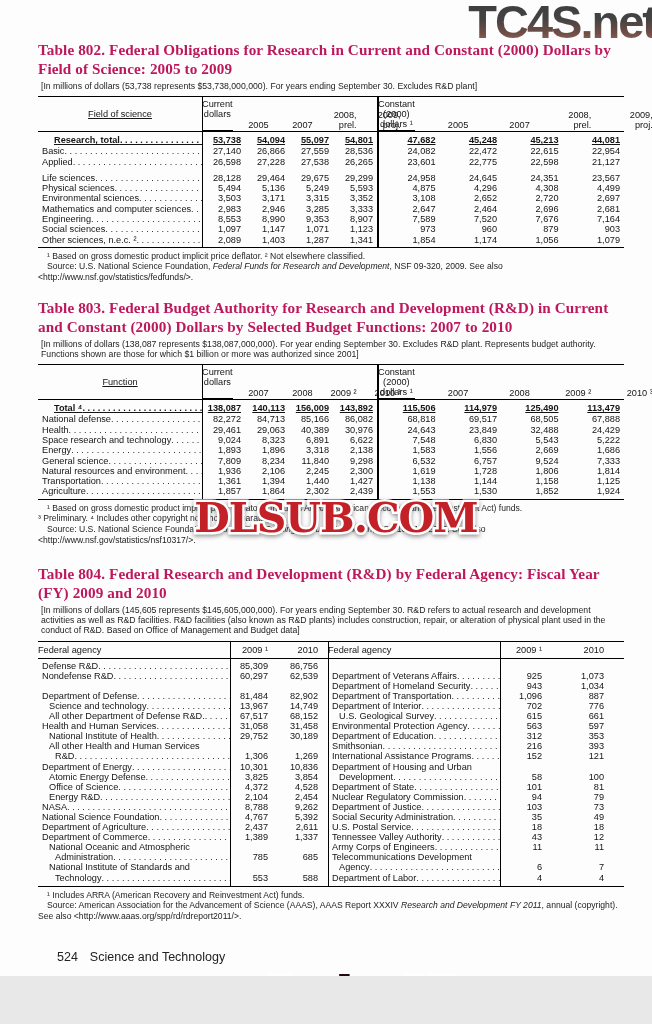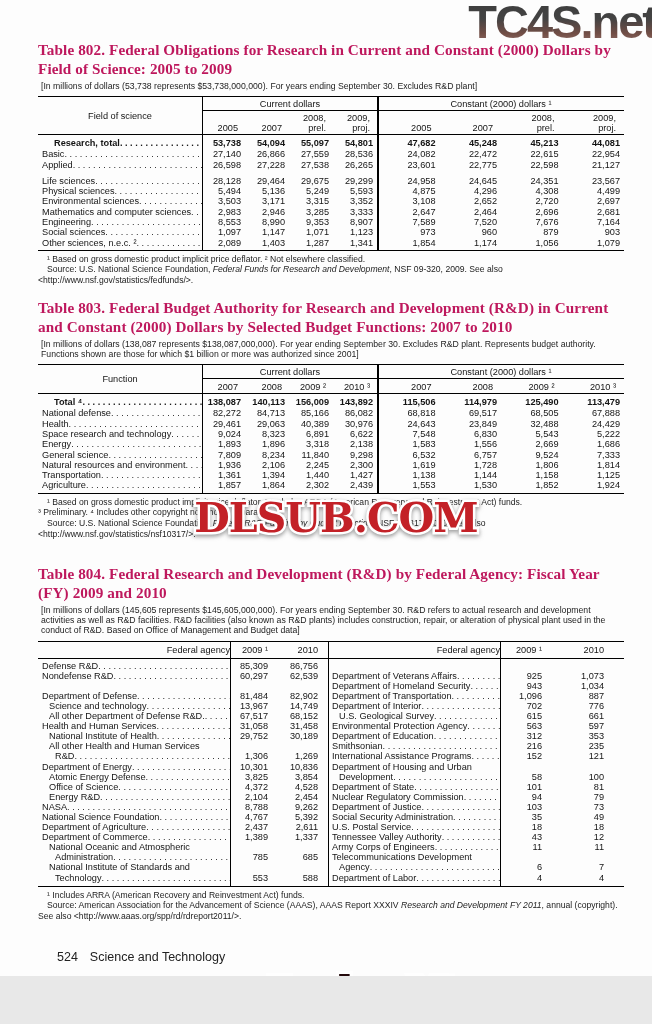--- a/index.html
+++ b/index.html
@@ -16,48 +16,48 @@
   section{position:absolute;left:38px;width:586px;}
   h2{margin:0 0 3px 0;font-family:"Liberation Serif","DejaVu Serif",serif;font-size:15.2px;
      line-height:19px;font-weight:bold;color:#be185d;letter-spacing:.1px;}
   .bracket{margin:0 0 5px 3px;font-size:8.7px;line-height:10.2px;color:#1c1c1c;}
   
   .stable{position:relative;border-top:1.5px solid #000;border-bottom:1.5px solid #000;font-size:9.2px;}
   .vr{position:absolute;top:0;bottom:0;width:1px;background:#000;}
   .vr2{width:2px;}
   
   .thead{display:flex;border-bottom:1px solid #000;}
-  .hlabel{width:164px;display:flex;align-items:center;justify-content:center;text-align:center;}
-  .hsec{display:flex;flex-direction:column;}
+  .hlabel{width:164px;display:flex;align-items:center;justify-content:center;text-align:center;text-decoration:underline;}
+  .hsec{display:flex;flex-direction:row;}
   .hsec.cur{width:176px;}
   .hsec.con{width:246px;}
   .hgroup{text-align:center;border-bottom:1px solid #000;padding:2px 0 1px 0;}
   .yrow{display:flex;align-items:flex-end;flex:1;}
   .t802 .yrow{min-height:23px;}
   .t803 .yrow{min-height:14px;}
   .ycell{white-space:pre-line;text-align:right;padding:1px 8px 1px 0;box-sizing:border-box;line-height:10.2px;}
   .cur .ycell{width:44px;}
   .con .ycell{width:61.5px;}
   .tbody{padding:2px 0 2px 0;}
   .row{display:flex;height:10.3px;line-height:10.3px;}
-  .row.bold{font-weight:bold;height:12px;line-height:12px;}
+  .row.bold{font-weight:bold;height:12px;line-height:12px;text-decoration:underline;}
   .t8 .row.spacer{height:6px;}
   .lc{width:164px;box-sizing:border-box;display:flex;overflow:hidden;padding-left:4px;}
   .row.bold .lc{padding-left:16px;}
   .lbl{white-space:nowrap;}
   .dots{flex:1;overflow:hidden;white-space:nowrap;color:#1a1a1a;}
   .dots::before{content:" . . . . . . . . . . . . . . . . . . . . . . . . . . . . . . . . . . . . . . . . . . . . . . . . . . . . . . . . . . . .";}
   .spacer .dots::before,.wrap .dots::before{content:"";}
   .nc{box-sizing:border-box;text-align:right;}
   .nc.c{width:44px;padding-right:5px;}
   .nc.k{width:61.5px;padding-right:4px;}
   
   .thead4{display:flex;border-bottom:1px solid #000;height:16px;line-height:16px;}
   .hhalf{display:flex;}
-  .hhalf .hfa{box-sizing:border-box;text-align:right;}
+  .hhalf .hfa{box-sizing:border-box;text-align:left;}
   .hhalf .hn{box-sizing:border-box;text-align:right;}
   .hhalf.left .hfa{width:192px;}
   .hhalf.left .hn.a{width:42px;padding-right:4px;}
   .hhalf.left .hn.b{width:56px;padding-right:10px;}
   .hhalf.right .hfa{width:172px;}
   .hhalf.right .hn.a{width:46px;padding-right:4px;}
   .hhalf.right .hn.b{width:78px;padding-right:20px;}
   .tbody4{display:flex;align-items:flex-start;padding:2px 0 3px 0;}
   .half{display:block;}
   .half.left{width:290px;}
@@ -727,21 +727,21 @@
             </div>
             <div class="na">312</div>
             <div class="nb">353</div>
           </div>
             <div class="row4">
             <div class="lc4">
               <span class="lbl">Smithsonian</span>
               <span class="dots"></span>
             </div>
             <div class="na">216</div>
-            <div class="nb">235</div>
+            <div class="nb">393</div>
           </div>
             <div class="row4">
             <div class="lc4">
               <span class="lbl">International Assistance Programs</span>
               <span class="dots"></span>
             </div>
             <div class="na">152</div>
             <div class="nb">121</div>
           </div>
             <div class="row4 wrap">

